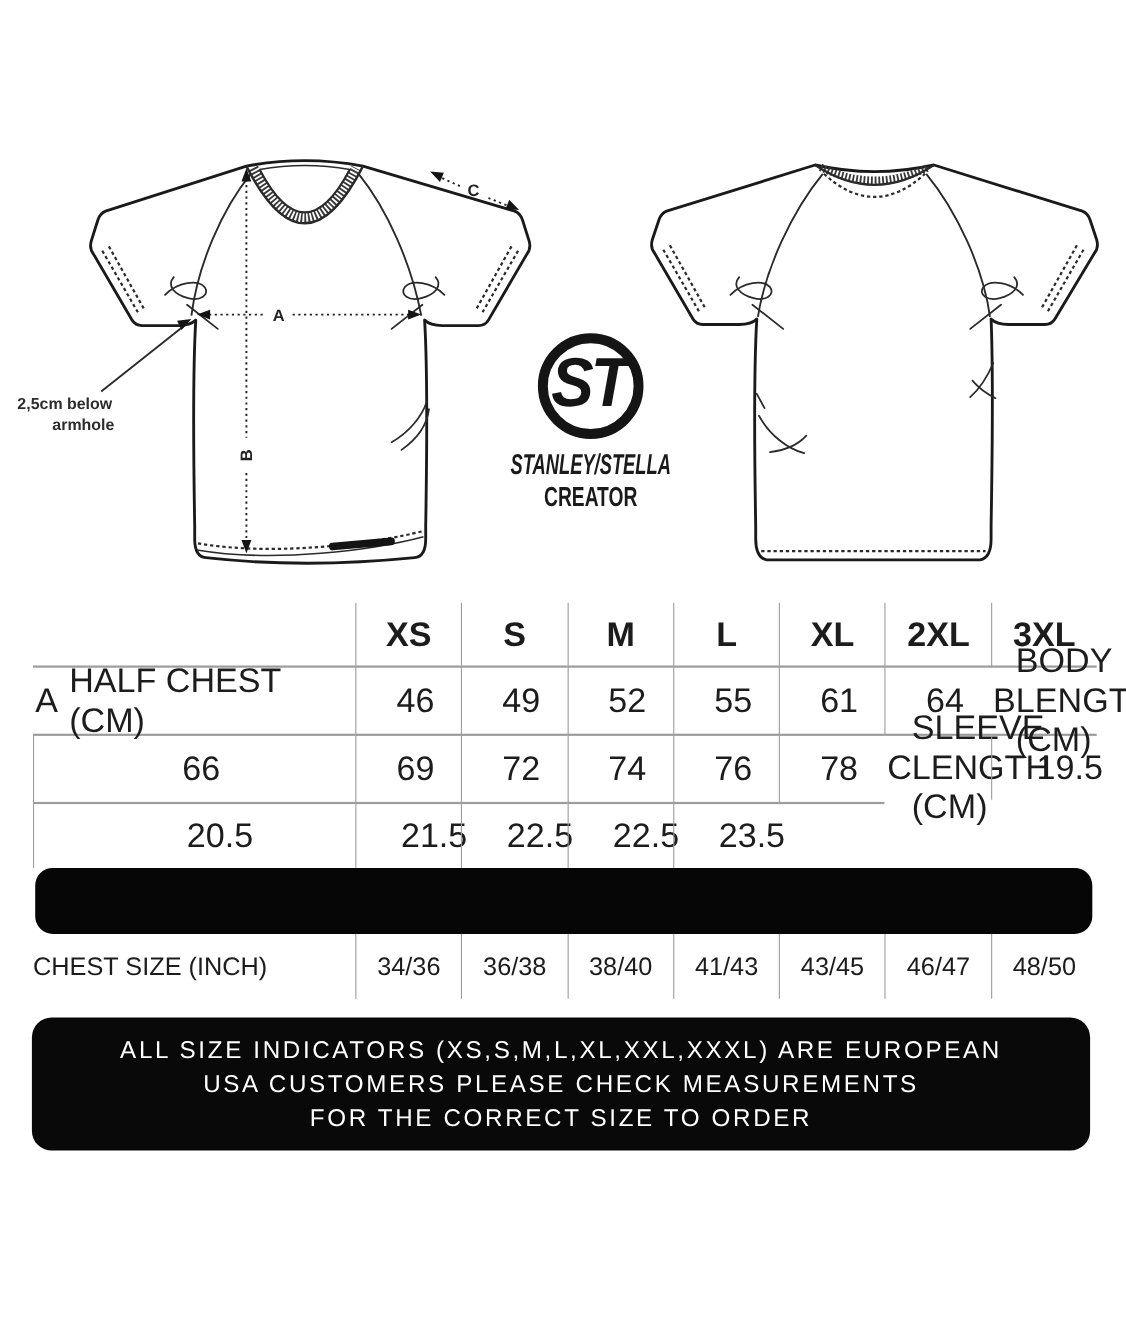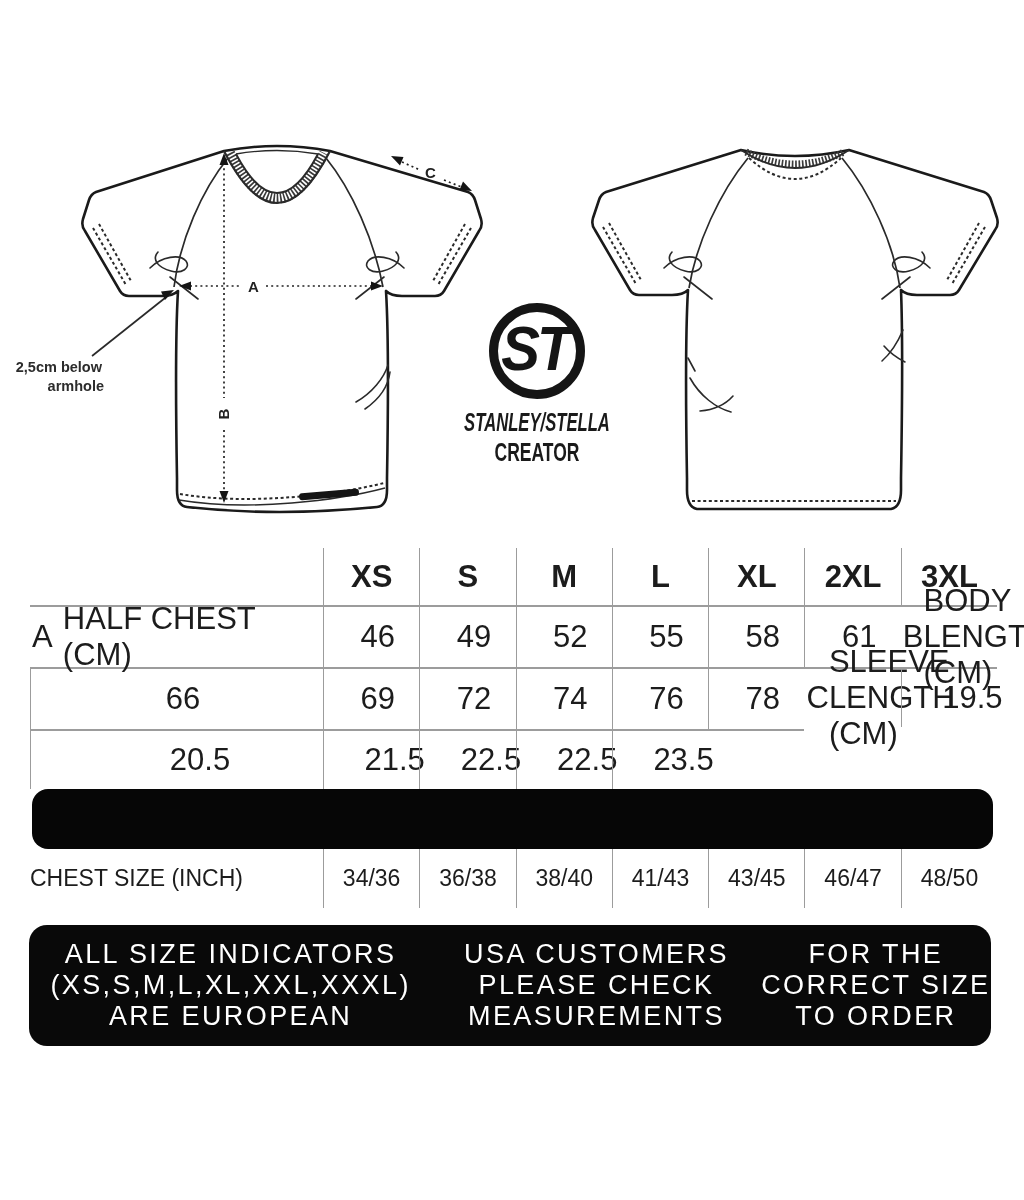--- a/index.html
+++ b/index.html
@@ -63,22 +63,22 @@
     display:grid;grid-template-columns:293px repeat(7,96.3px);
     font-size:23px;
   }
   .redaction-bar{
     position:absolute;left:32px;top:789px;width:961px;height:60px;
     background:var(--bar);border-radius:16px;
   }
   .notice-box{
     position:absolute;left:29px;top:925px;width:962px;height:121px;
     background:#090909;border-radius:18px;color:#ffffff;
-    display:flex;flex-direction:row;align-items:center;justify-content:center;
-    font-size:27px;letter-spacing:2.4px;line-height:31px;text-align:center;
+    display:flex;flex-direction:column;align-items:center;justify-content:center;
+    font-size:22px;letter-spacing:2.4px;line-height:31px;text-align:center;
   }
 </style>
 </head>
 <body>
 
 <div class="page">
 
   <svg style="left:20px;top:128px;" width="500" height="404" viewBox="20 128 500 404">
     <g>
       <path class="shape" d="
@@ -189,22 +189,22 @@
     <div class="cell h59 hb vl head">3XL</div>
 
     <div class="cell h62 hb labelcell">
       <span class="letter">A</span>
       <span>HALF CHEST (CM)</span>
     </div>
     <div class="cell h62 hb vl">46</div>
     <div class="cell h62 hb vl">49</div>
     <div class="cell h62 hb vl">52</div>
     <div class="cell h62 hb vl">55</div>
-    <div class="cell h62 hb vl">58</div>
     <div class="cell h62 hb vl">61</div>
+    <div class="cell h62 hb vl">64</div>
 
     <div class="cell h62 hb labelcell">
       <span class="letter">B</span>
       <span>BODY LENGTH (CM)</span>
     </div>
     <div class="cell h62 hb vl">66</div>
     <div class="cell h62 hb vl">69</div>
     <div class="cell h62 hb vl">72</div>
     <div class="cell h62 hb vl">74</div>
     <div class="cell h62 hb vl">76</div>

